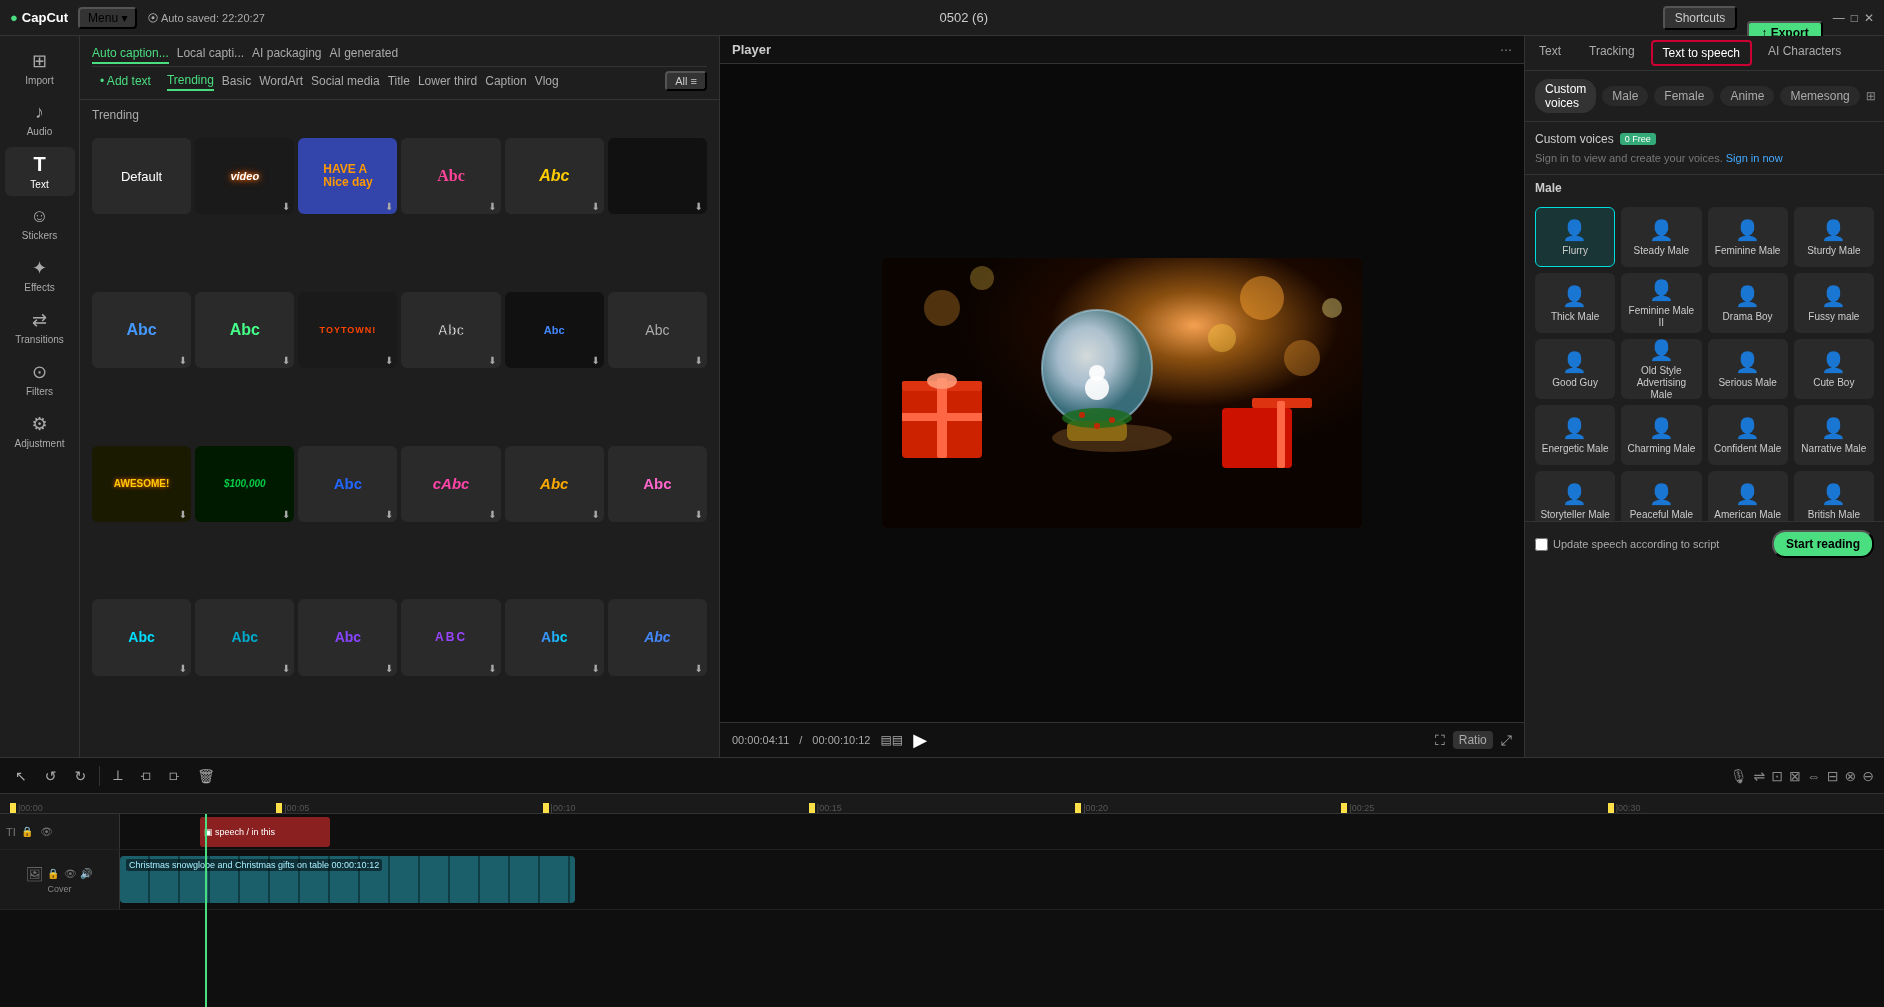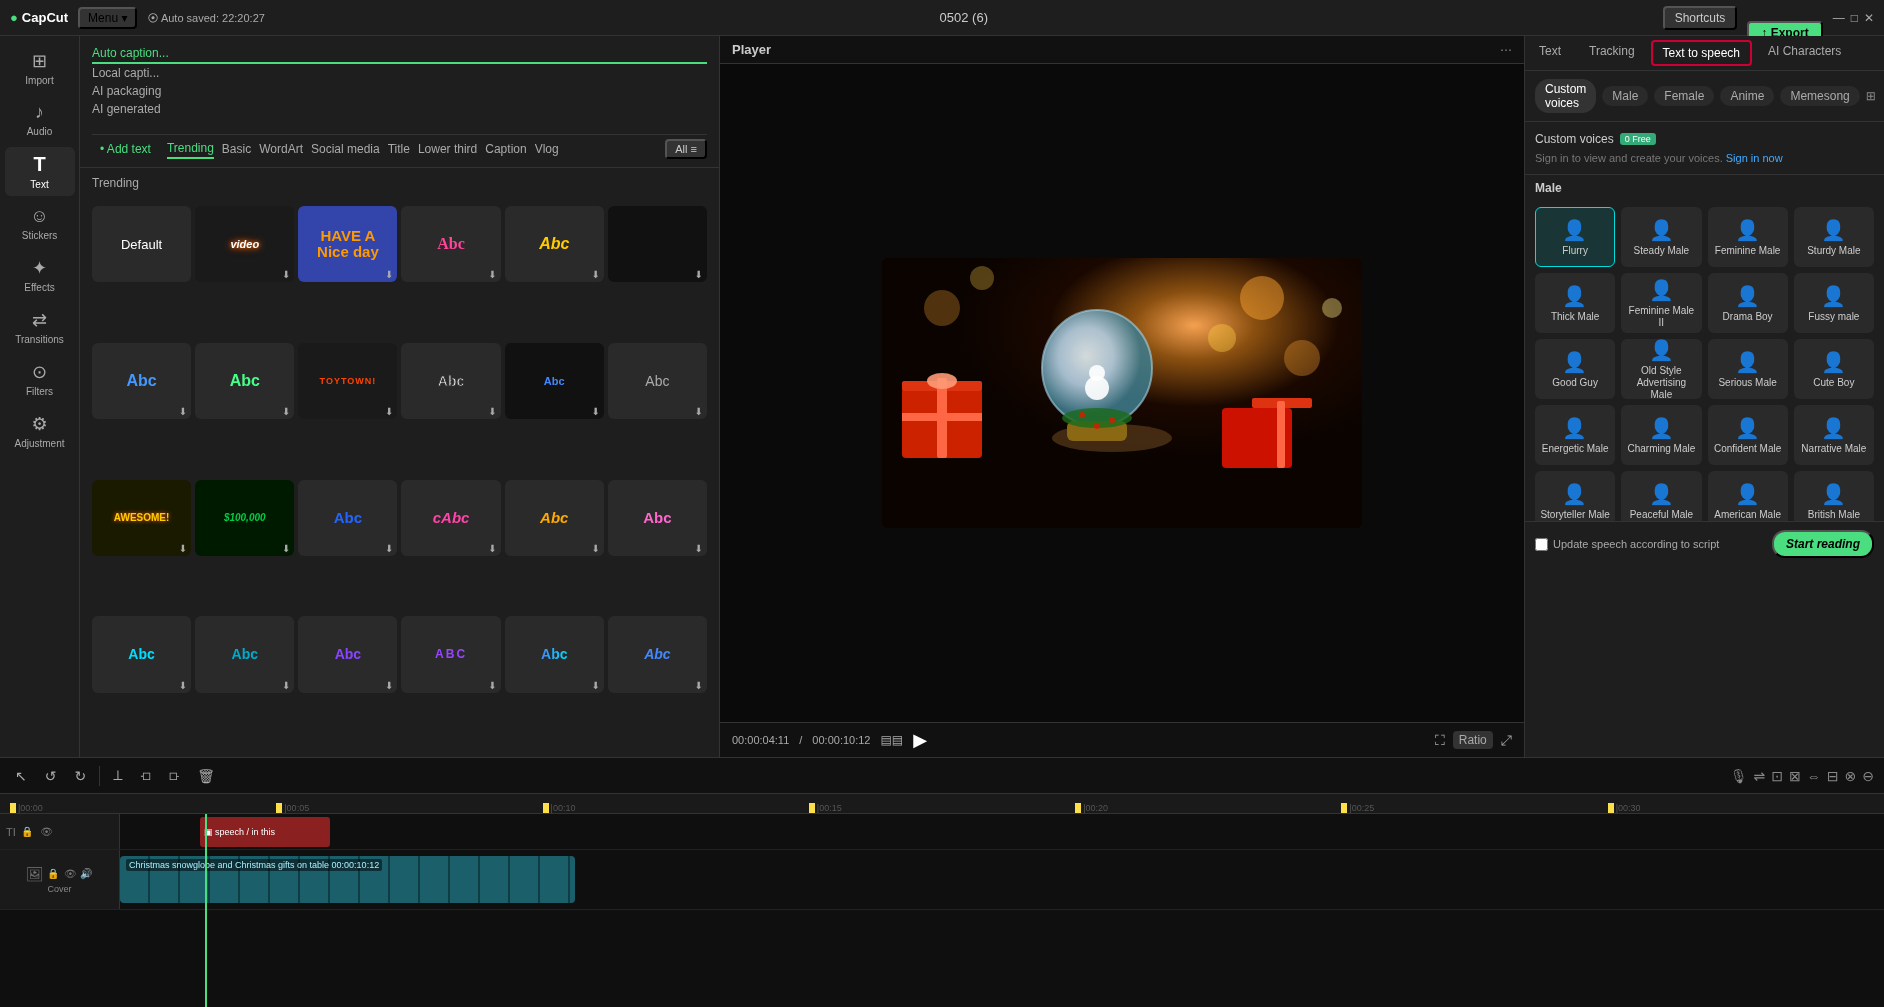--- a/index.html
+++ b/index.html
@@ -63,21 +63,21 @@
     .sign-in-msg { font-size: 11px; color: #777; margin-top: 6px; }
     .sign-in-link { color: #4af; cursor: pointer; }
     .section-label { padding: 6px 10px; font-size: 12px; color: #ccc; font-weight: bold; }
     .voice-grid { display: grid; grid-template-columns: repeat(4, 1fr); gap: 6px; padding: 6px 10px; }
     .voice-card { background: #2a2a2a; border-radius: 6px; padding: 8px 4px; display: flex; flex-direction: column; align-items: center; justify-content: center; cursor: pointer; text-align: center; min-height: 60px; }
     .voice-card.selected { border: 1px solid #0dd; background: #1a3535; }
     .voice-card-name { font-size: 10px; color: #ccc; line-height: 1.2; }
     .voice-icon { font-size: 20px; margin-bottom: 3px; color: #888; }
     .bottom-bar { padding: 8px 10px; border-top: 1px solid #333; display: flex; align-items: center; gap: 8px; }
     .update-speech-label { font-size: 11px; color: #aaa; display: flex; align-items: center; gap: 5px; }
-    .start-reading-btn { background: #4ade80; color: #000; font-weight: bold; border-radius: 13px; padding: 5px 12px; cursor: pointer; font-size: 12px; margin-left: auto; font-style: italic; }
+    .start-reading-btn { background: #4ade80; color: #000; font-weight: bold; border-radius: 13px; padding: 5px 12px; cursor: pointer; font-size: 12px; margin-left: auto; }
 
     
     .timeline-area { height: 250px; background: #111; border-top: 1px solid #333; display: flex; flex-direction: column; }
     .timeline-toolbar { display: flex; align-items: center; padding: 4px 10px; gap: 8px; border-bottom: 1px solid #333; height: 36px; }
     .tl-btn { color: #aaa; cursor: pointer; font-size: 14px; padding: 2px 5px; }
     .tl-ruler { height: 20px; background: #1a1a1a; border-bottom: 1px solid #333; display: flex; align-items: flex-end; padding: 0 10px; position: relative; overflow: hidden; }
     .tl-ruler-inner { display: flex; gap: 0; width: 100%; }
     .tl-mark { font-size: 9px; color: #555; flex: 1; text-align: left; border-left: 6px solid #fde047; padding-left: 2px; }
     .timeline-tracks { flex: 1; background: #0f0f0f; position: relative; overflow: hidden; display: flex; flex-direction: column; }
     .track-row { display: flex; height: 36px; border-bottom: 1px solid #222; align-items: center; }
@@ -86,21 +86,21 @@
     .track-clip { position: absolute; height: 80%; top: 10%; border-radius: 4px; display: flex; align-items: center; padding: 0 6px; font-size: 10px; color: #fff; overflow: hidden; white-space: nowrap; }
     .track-clip-text { background: #8b2020; left: 125px; width: 130px; height: 85%; top: 8%; font-size: 9px; display: flex; align-items: center; padding: 0 4px; border-radius: 3px; }
     .track-clip-video { background: #1a5f6a; left: 0; font-size: 9px; display: flex; align-items: center; padding: 0 6px; border-radius: 4px; }
     .playhead { position: absolute; top: 0; bottom: 0; width: 2px; background: #4ade80; z-index: 10; left: 125px; }
     .tl-toolbar-right { margin-left: auto; display: flex; gap: 6px; align-items: center; }
     .tl-icon { color: #888; font-size: 14px; cursor: pointer; }
 
     
     .tc-default { font-size: 13px; color: #fff; }
     .tc-video { font-size: 11px; color: #fff; text-shadow: 0 0 4px #ff6600, 0 0 8px #ff6600; font-style: italic; font-weight: bold; }
-    .tc-nice { font-size: 15px; color: #ff9900; font-weight: bold; text-align: center; line-height: 1.1; }
+    .tc-nice { font-size: 12px; color: #ff9900; font-weight: bold; text-align: left; line-height: 1.1; }
     .tc-abc-pink { font-size: 16px; color: #ff4499; font-weight: bold; font-family: serif; }
     .tc-abc-yellow { font-size: 16px; color: #ffcc00; font-weight: bold; font-style: italic; }
     .tc-abc-blue { font-size: 16px; color: #4499ff; font-weight: bold; }
     .tc-abc-green { font-size: 16px; color: #44ff88; font-weight: bold; }
     .tc-abc-outline { font-size: 14px; color: #fff; -webkit-text-stroke: 1px #333; font-weight: bold; }
     .tc-awesome { font-size: 10px; color: #ffcc00; font-weight: bold; text-shadow: 0 0 4px #ff6600; }
     .tc-money { font-size: 10px; color: #00cc44; font-weight: bold; font-style: italic; }
     .tc-abc-blue2 { font-size: 15px; color: #2266ff; font-weight: bold; }
     .tc-abc-pink2 { font-size: 15px; color: #ff44aa; font-style: italic; font-weight: bold; }
     .tc-abc-orange { font-size: 15px; color: #ffaa00; font-weight: bold; font-style: italic; }
@@ -168,21 +168,21 @@
     </div>
     <div class="sidebar-item">
       <span class="icon">⚙</span>
       <span>Adjustment</span>
     </div>
   </div>
 
   <div class="text-panel">
     <div class="text-panel-header">
       <div style="display:flex;flex-direction:column;gap:4px;width:100%;">
-        <div style="display:flex;flex-wrap:wrap;border-bottom:1px solid #333;padding-bottom:16px;flex-direction:column;">
+        <div style="display:flex;gap:8px;flex-wrap:wrap;border-bottom:1px solid #333;padding-bottom:2px;">
           <span class="text-tab active">Auto caption...</span>
           <span class="text-tab">Local capti...</span>
           <span class="text-tab">AI packaging</span>
           <span class="text-tab">AI generated</span>
         </div>
         <div style="display:flex;gap:8px;align-items:center;flex-wrap:wrap;">
           <span class="add-text-btn">• Add text</span>
           <span class="text-tab" style="color:#4ade80;border-bottom:2px solid #4ade80;">Trending</span>
           <span class="text-tab">Basic</span>
           <span class="text-tab">WordArt</span>

